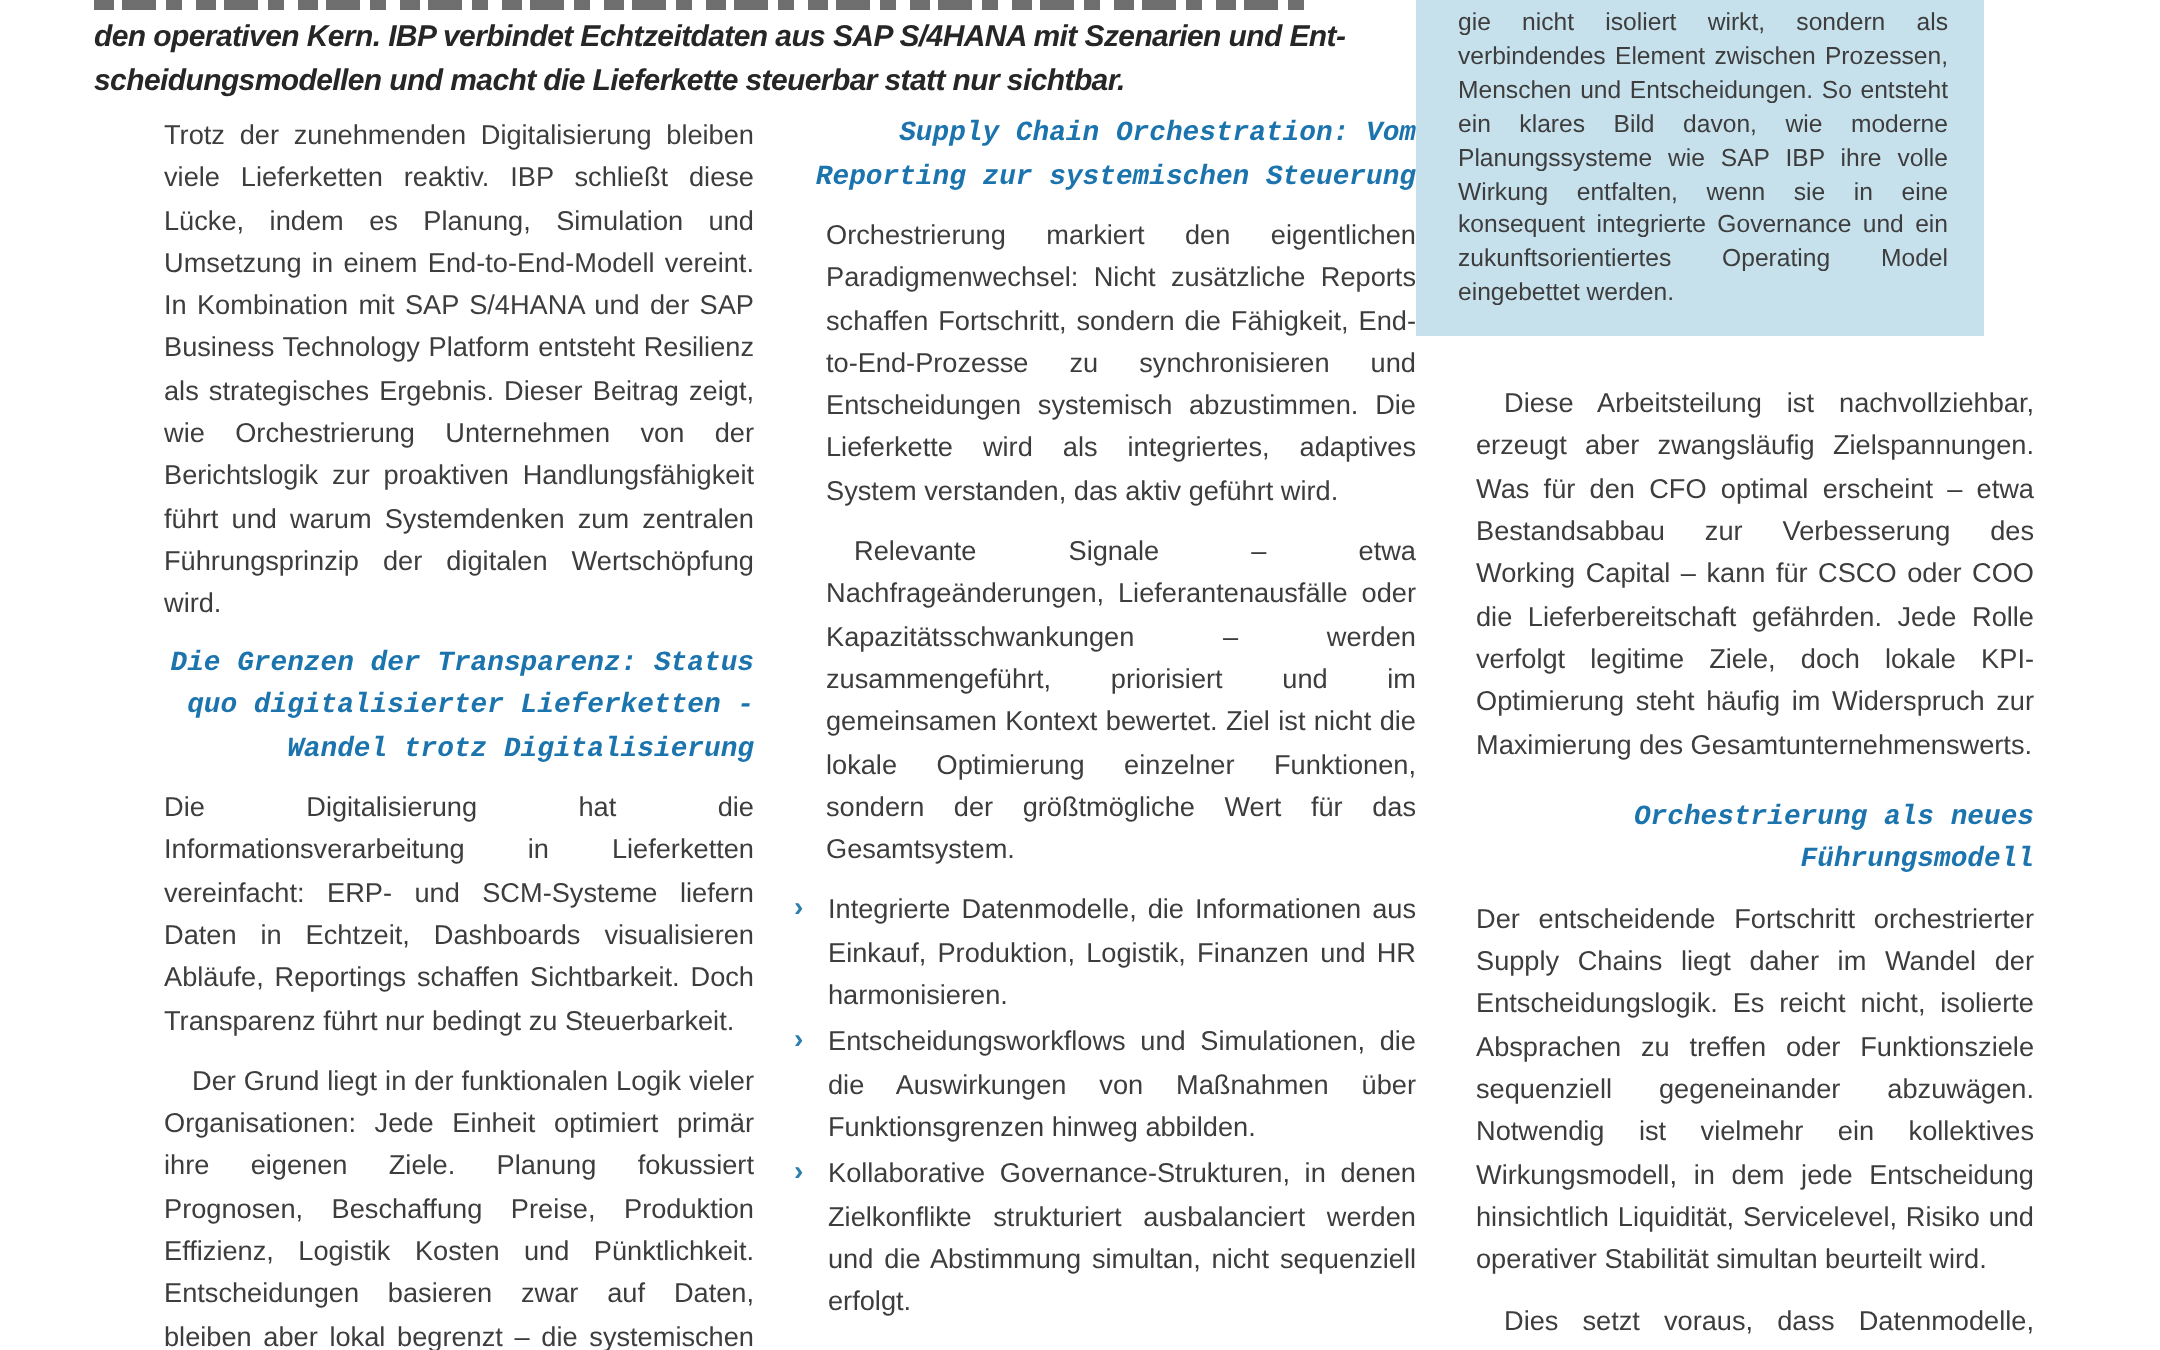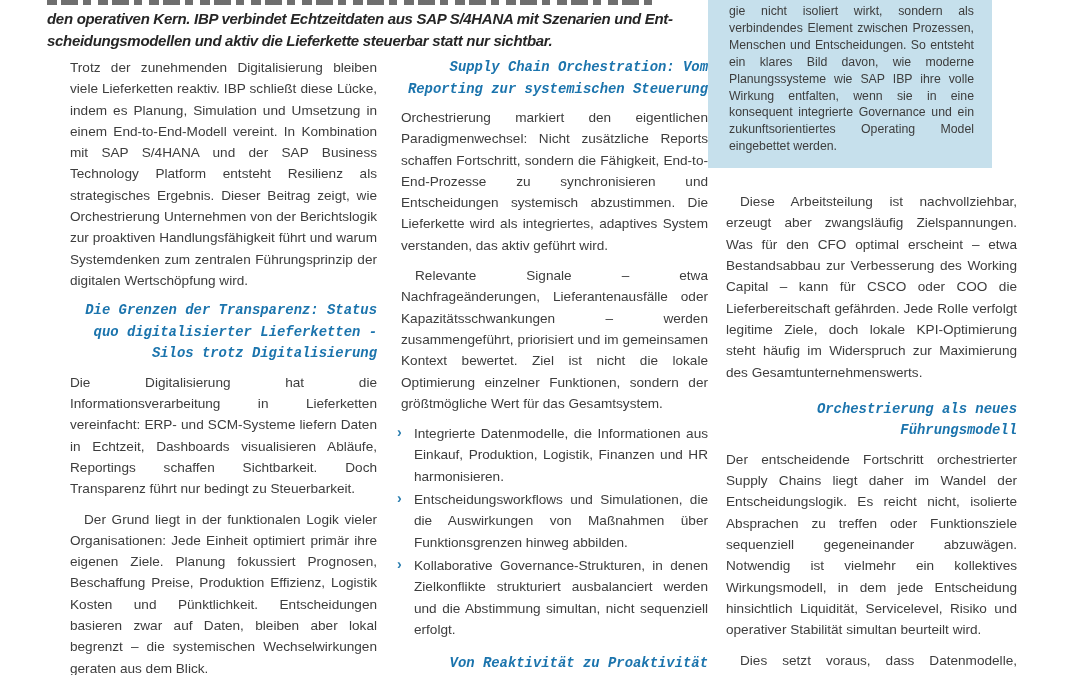--- a/index.html
+++ b/index.html
@@ -24,21 +24,21 @@
     position:absolute; left:47px; top:8px; width:680px;
     font-size:15px; line-height:22px; font-weight:bold;
     letter-spacing:-0.3px; color:#262626;font-style:italic;
   }
   .lede div { white-space:nowrap; }
 
   .col {
     position:absolute; font-size:13.6px; line-height:21.3px;
     text-align:justify; color:#3d3d3d; hyphens:auto;
   }
-  .col p { margin:0 0 9px 4px; }
+  .col p { margin:0 0 9px 16px; }
   .col p.ind { text-indent:14px; }
 
   .col-left  { left:66px;  top:57px; width:311px; }
   .col-mid   { left:397px; top:53px; width:311px; }
   .col-right { left:722px; top:0;    width:295px; }
 
   h3.sub {
     margin:4px 0 7px 0; color:#1b74ad; font-size:13.9px; line-height:21.5px;
     font-style:italic; font-weight:bold; text-align:right; hyphens:none;font-family:Liberation Mono, monospace;
   }
@@ -59,26 +59,26 @@
 </style>
 </head>
 <body>
 
 <div class="page">
 
   <div class="sliver top"></div>
 
   <div class="lede">
     <div>den operativen Kern. IBP verbindet Echtzeitdaten aus SAP S/4HANA mit Szenarien und Ent-</div>
-    <div>scheidungsmodellen und aktiv die Lieferkette steuerbar statt nur sichtbar.</div>
+    <div>scheidungsmodellen und macht die Lieferkette steuerbar statt nur sichtbar.</div>
   </div>
 
   <div class="col col-left">
     <p>Trotz der zunehmenden Digitalisierung bleiben viele Lieferketten reaktiv. IBP schließt diese Lücke, indem es Planung, Simulation und Umsetzung in einem End-to-End-Modell vereint. In Kombination mit SAP S/4HANA und der SAP Business Technology Platform entsteht Resilienz als strategisches Ergebnis. Dieser Beitrag zeigt, wie Orchestrierung Unternehmen von der Berichtslogik zur proaktiven Handlungsfähigkeit führt und warum Systemdenken zum zentralen Führungsprinzip der digitalen Wertschöpfung wird.</p>
-    <h3 class="sub">Die Grenzen der Transparenz: Status quo digitalisierter Lieferketten - Silos trotz Digitalisierung</h3>
+    <h3 class="sub">Die Grenzen der Transparenz: Status quo digitalisierter Lieferketten - Wandel trotz Digitalisierung</h3>
     <p>Die Digitalisierung hat die Informationsverarbeitung in Lieferketten vereinfacht: ERP- und SCM-Systeme liefern Daten in Echtzeit, Dashboards visualisieren Abläufe, Reportings schaffen Sichtbarkeit. Doch Transparenz führt nur bedingt zu Steuerbarkeit.</p>
     <p class="ind">Der Grund liegt in der funktionalen Logik vieler Organisationen: Jede Einheit optimiert primär ihre eigenen Ziele. Planung fokussiert Prognosen, Beschaffung Preise, Produktion Effizienz, Logistik Kosten und Pünktlichkeit. Entscheidungen basieren zwar auf Daten, bleiben aber lokal begrenzt – die systemischen Wechselwirkungen geraten aus dem Blick.</p>
 
   </div>
 
   <div class="col col-mid">
     <h3 class="sub">Supply Chain Orchestration: Vom Reporting zur systemischen Steuerung</h3>
     <p>Orchestrierung markiert den eigentlichen Paradigmenwechsel: Nicht zusätzliche Reports schaffen Fortschritt, sondern die Fähigkeit, End-to-End-Prozesse zu synchronisieren und Entscheidungen systemisch abzustimmen. Die Lieferkette wird als integriertes, adaptives System verstanden, das aktiv geführt wird.</p>
     <p class="ind">Relevante Signale – etwa Nachfrageänderungen, Lieferantenausfälle oder Kapazitätsschwankungen – werden zusammengeführt, priorisiert und im gemeinsamen Kontext bewertet. Ziel ist nicht die lokale Optimierung einzelner Funktionen, sondern der größtmögliche Wert für das Gesamtsystem.</p>
     <ul class="bullets">

